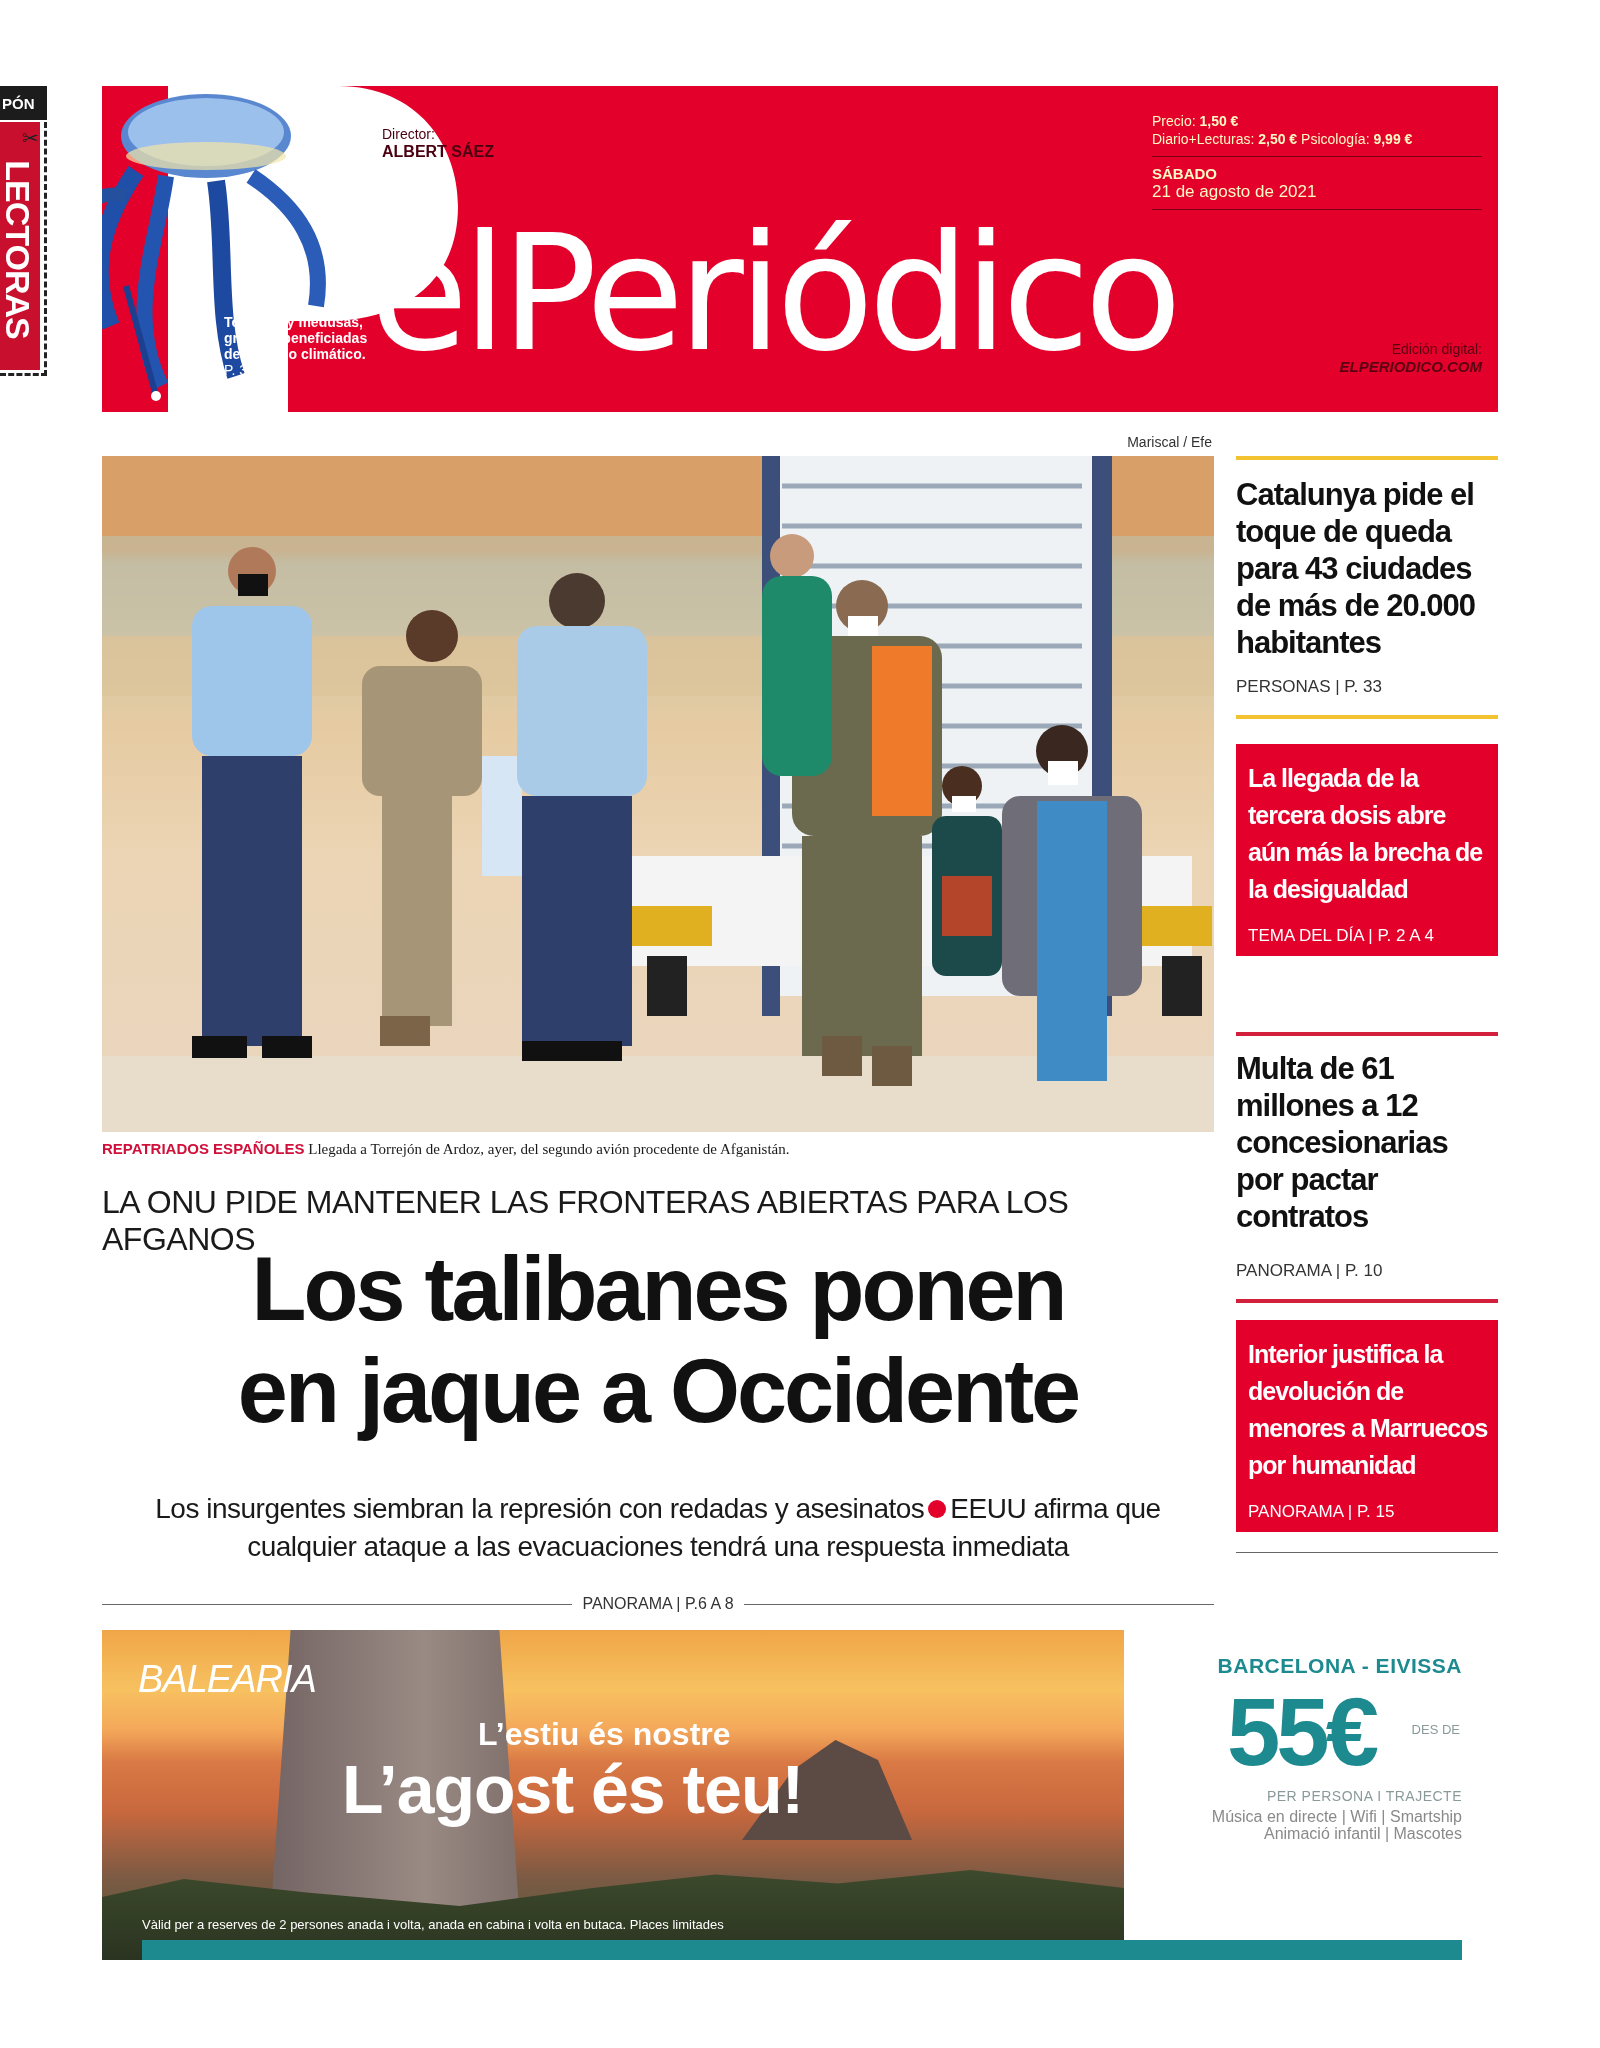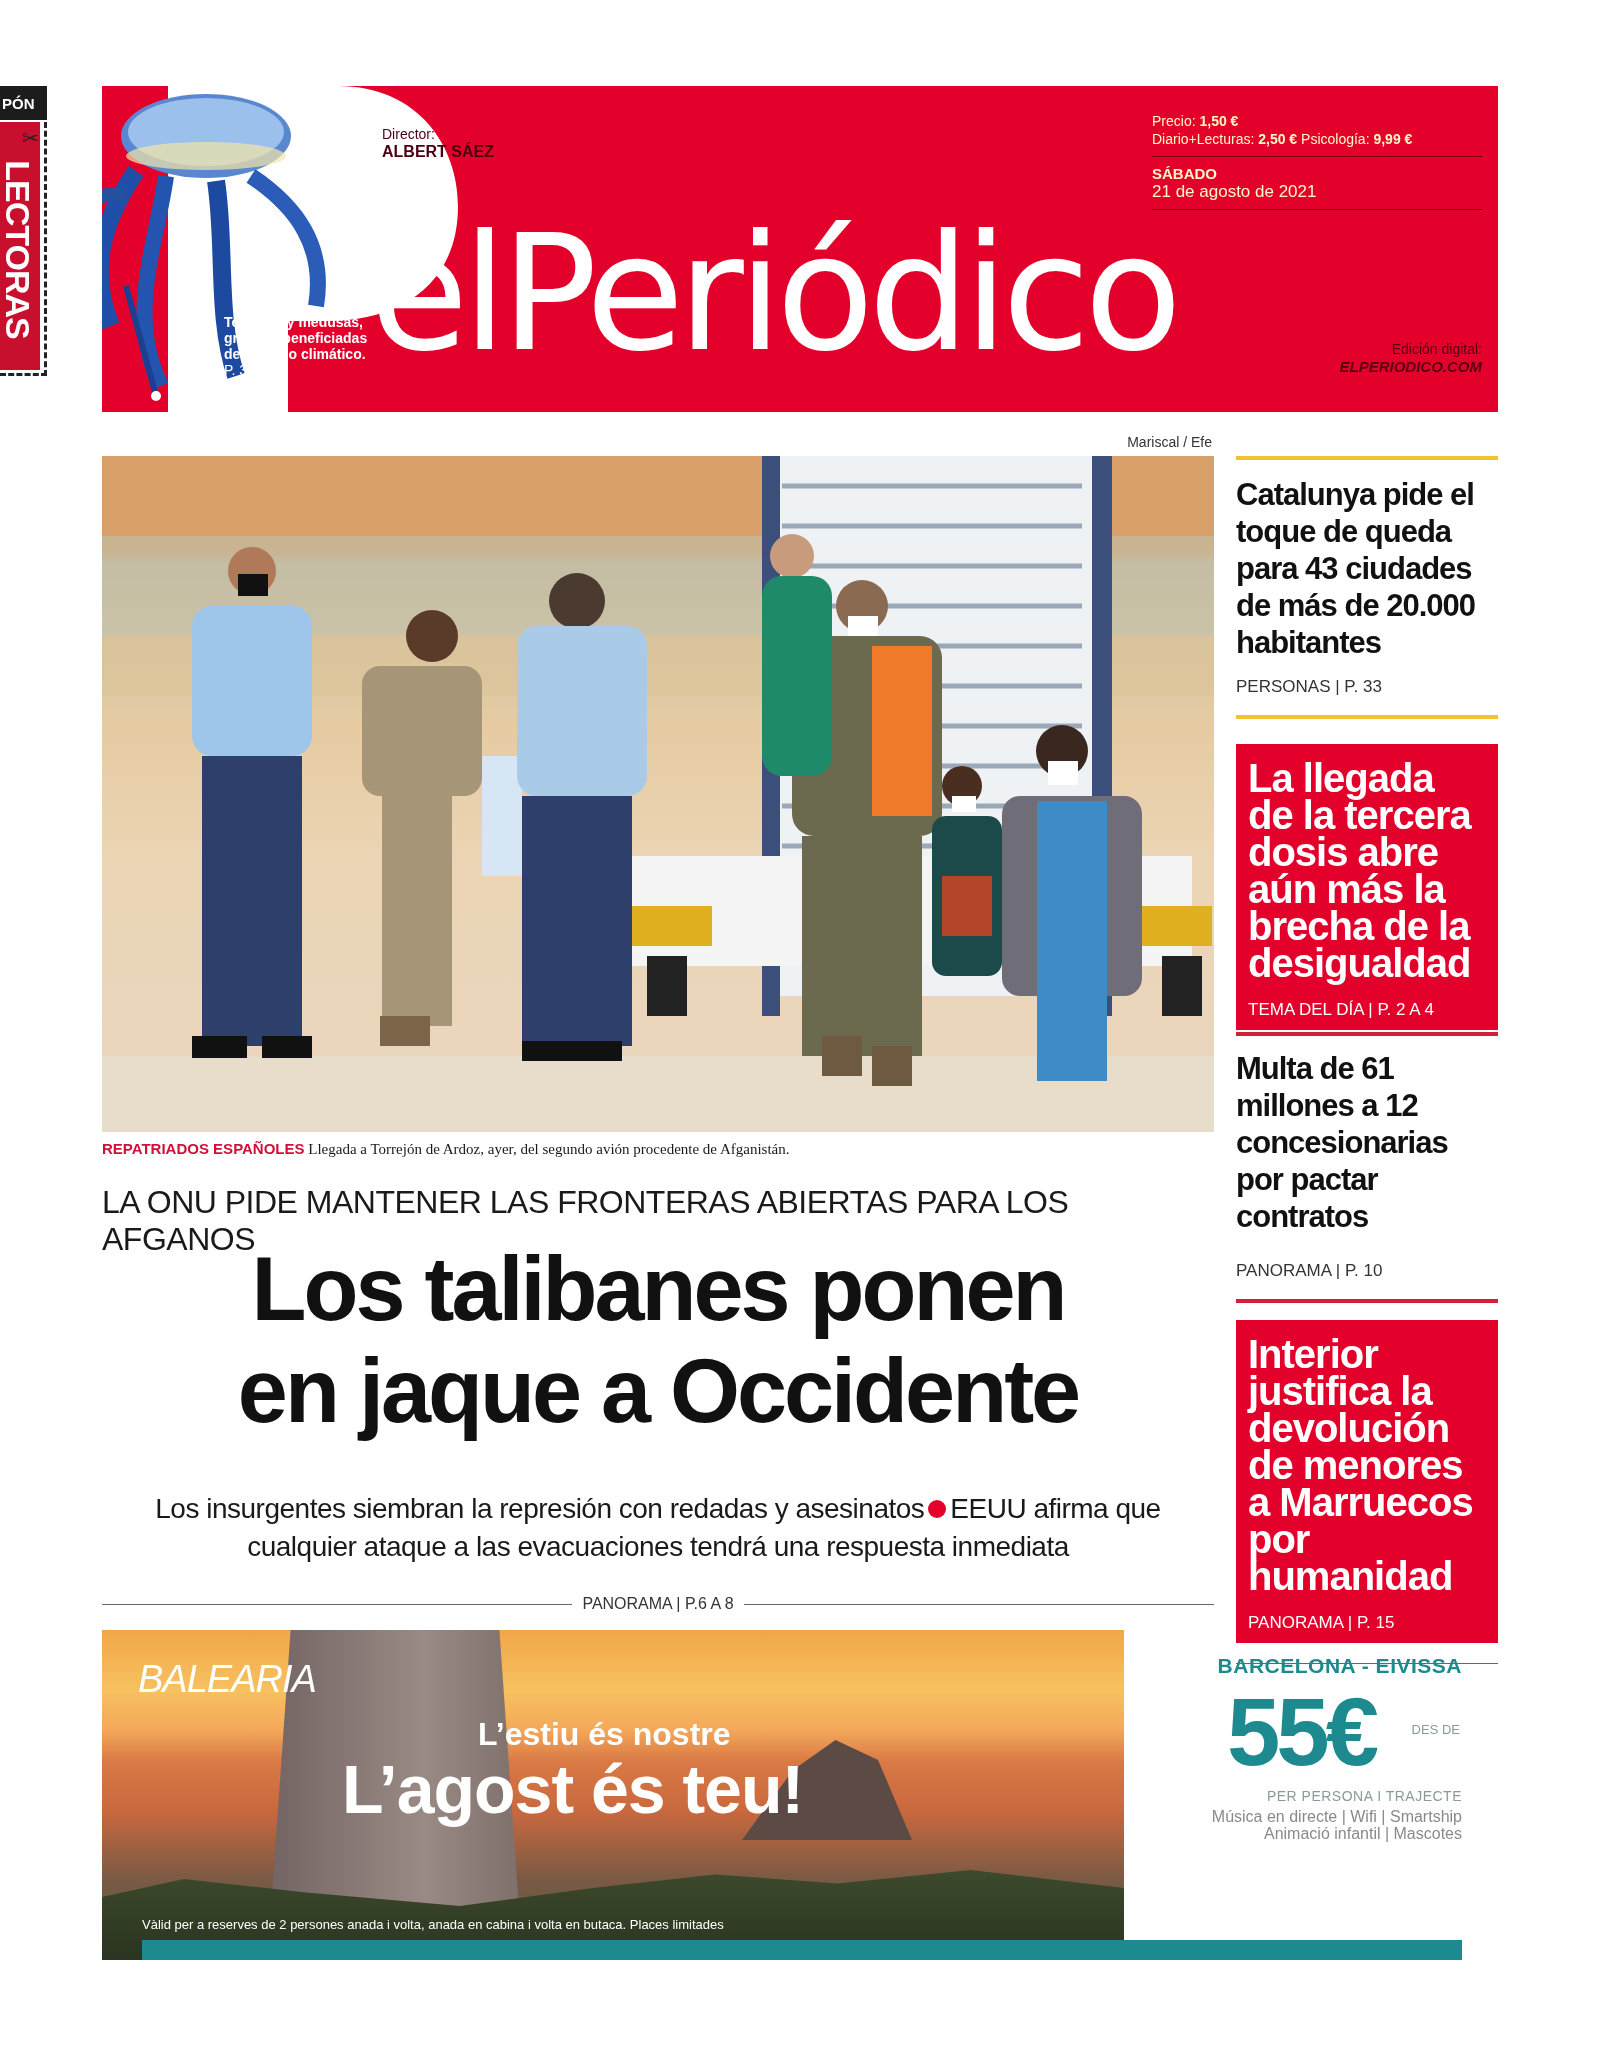--- a/index.html
+++ b/index.html
@@ -46,21 +46,21 @@
   .section-rule .line { flex: 1; border-top: 1.5px solid #666; }
   .section-rule .lbl { font-size: 16px; color: #333; }
 
   
   .rcol { position: absolute; left: 1236px; width: 262px; }
   .bar { height: 4px; }
   .bar.yellow { background: #f2c230; }
   .bar.red { background: #d21f3c; }
   .story-dark { font-size: 31px; line-height: 37px; font-weight: 700; color: #111; letter-spacing: -1px; }
   .story-box { background: #e3002b; padding: 16px 10px 10px 12px; }
-  .story-box .t { font-size: 40px; line-height: 37px; font-weight: 700; color: #fff; letter-spacing: -1px; }
+  .story-box .t { font-size: 25px; line-height: 37px; font-weight: 700; color: #fff; letter-spacing: -1px; }
   .sec { font-size: 17px; color: #333; margin-top: 16px; }
   .story-box .sec { color: #fff; margin-top: 18px; }
 
   
   .ad-photo { position: absolute; left: 102px; top: 1630px; width: 1022px; height: 330px; overflow: hidden; background: linear-gradient(180deg, #f0a648 0%, #f7c160 18%, #f4a95a 30%, #d97945 40%, #c8683e 55%, #7c5a44 75%, #4e5a3c 100%); }
   .tower { position: absolute; left: 148px; top: 0; width: 290px; height: 330px; background: linear-gradient(90deg, #6e6060 0%, #8c7c78 40%, #9a8a84 60%, #7a6a66 100%); clip-path: polygon(14% 0, 86% 0, 94% 100%, 6% 100%); }
   .rock { position: absolute; left: 640px; top: 110px; width: 170px; height: 100px; background: #5c4a44; clip-path: polygon(0 100%, 30% 30%, 55% 0, 80% 20%, 100% 100%); }
   .trees { position: absolute; left: 0; top: 240px; width: 1022px; height: 90px; background: linear-gradient(180deg, #3d4a2c, #2a3320); clip-path: polygon(0 30%, 8% 10%, 20% 25%, 35% 40%, 48% 20%, 60% 5%, 72% 15%, 85% 0, 100% 20%, 100% 100%, 0 100%); }
   .brand { position: absolute; left: 36px; top: 28px; color: #fff; font-size: 38px; font-weight: 400; font-style: italic; letter-spacing: -1px; }
   .slogan1 { position: absolute; left: 376px; top: 86px; color: #fff; font-size: 32px; font-weight: 700; }

